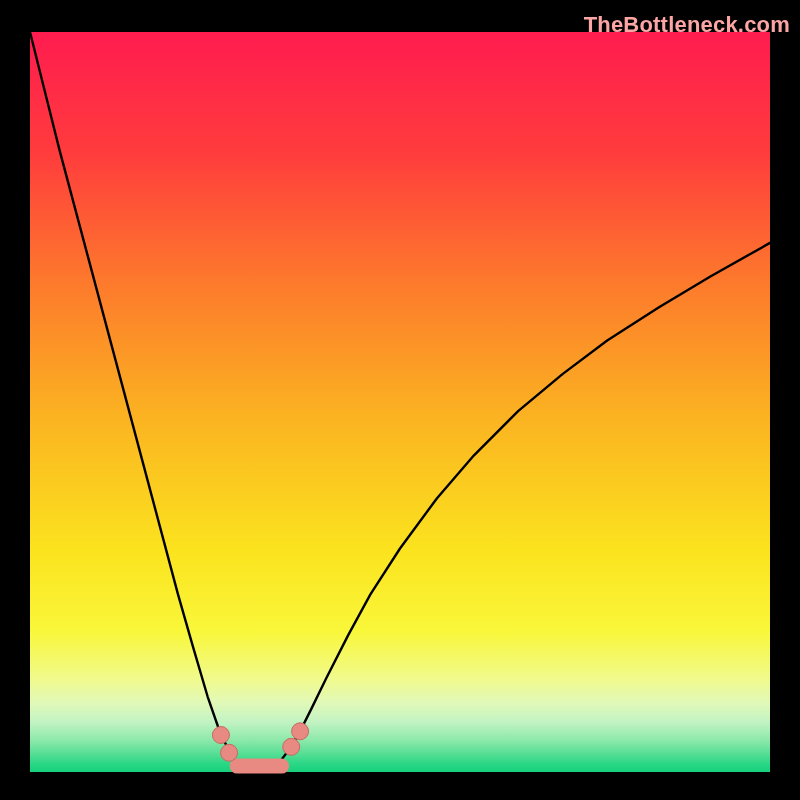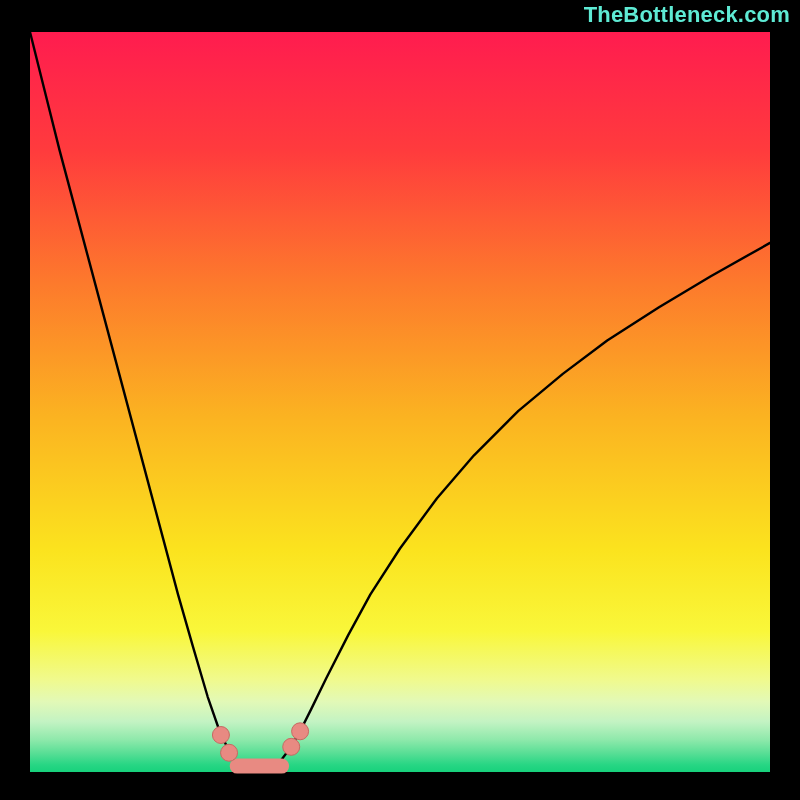--- a/index.html
+++ b/index.html
@@ -28,26 +28,26 @@
   svg.overlay {
     position: absolute;
     left: 0;
     top: 0;
     width: 740px;
     height: 740px;
     overflow: visible;
   }
   .watermark {
     position: absolute;
-    top: 2px;
+    top: 12px;
     right: 10px;
     font-family: Arial, Helvetica, sans-serif;
     font-size: 22px;
     font-weight: 600;
-    color: #5eead4;
+    color: #fca5a5;
     letter-spacing: 0.2px;
   }
 </style>
 </head>
 <body>
 
 <div class="watermark">TheBottleneck.com</div>
 
 <div class="frame">
   <svg class="gradient" viewBox="0 0 740 740" preserveAspectRatio="none">

